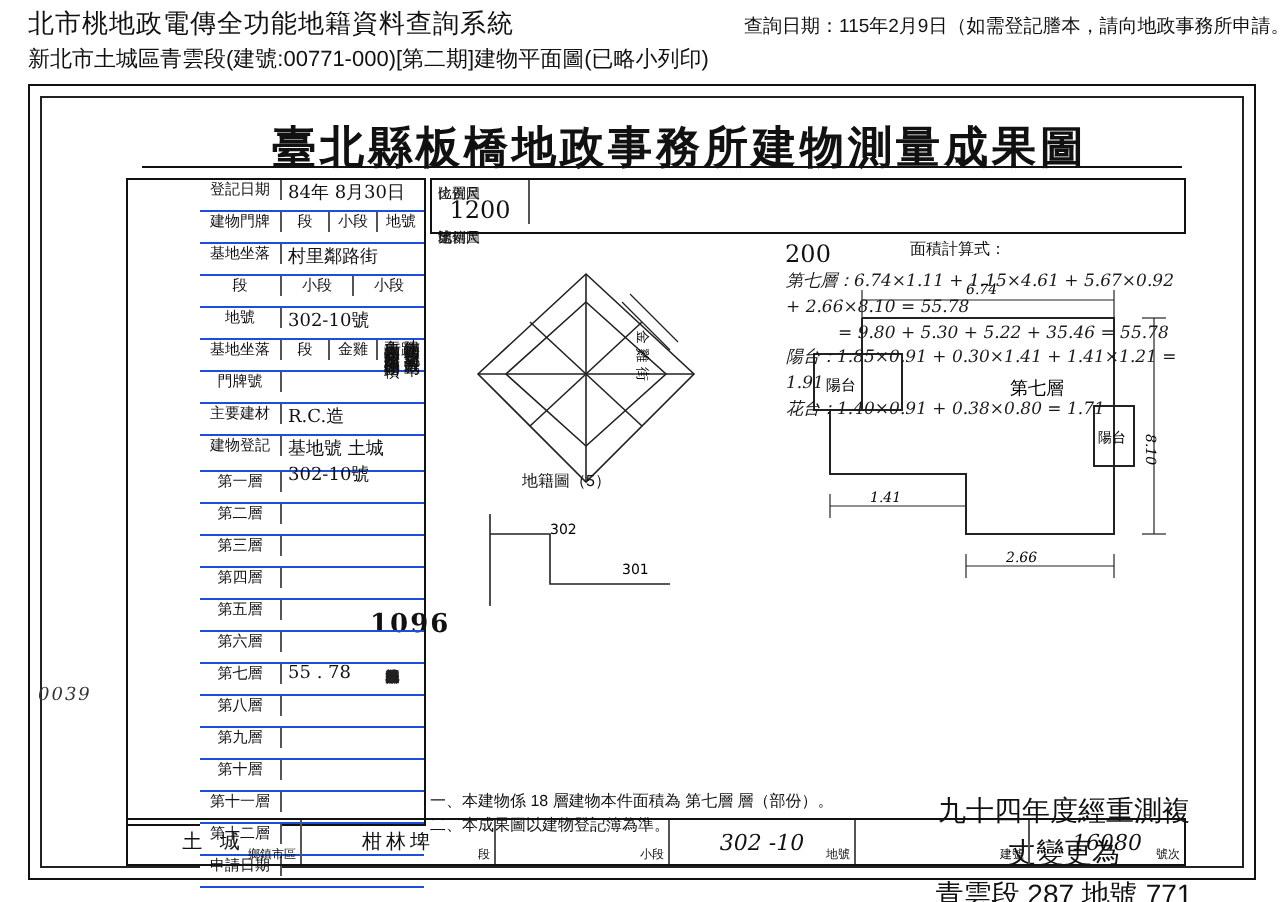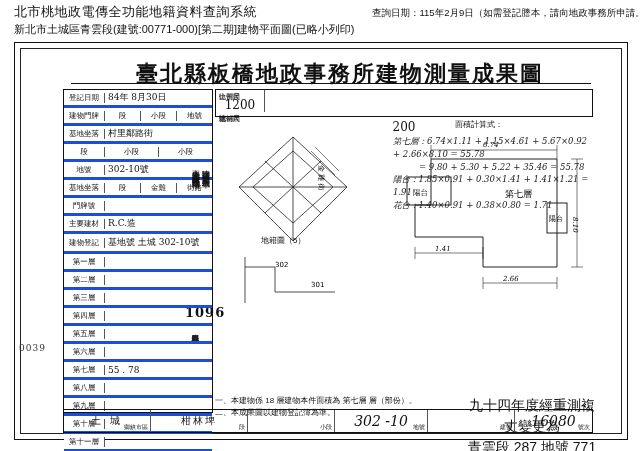--- a/index.html
+++ b/index.html
@@ -32,22 +32,22 @@
     font-family:"DejaVu Sans",sans-serif;
   }
   #doc-title-rule{position:absolute;left:56px;top:40px;width:520px;height:0;border-top:1px solid #111;}
 
   
   #left-table{
     position:absolute;left:48px;top:46px;width:148px;height:322px;
     border:1px solid #111;font-size:8px;
   }
   .lt-row{
-    position:relative;display:flex;align-items:center;
-    border-bottom:3px solid #1d4ed8;height:15px;
+    position:relative;display:flex;align-items:flex-start;
+    border-bottom:1px solid #1d4ed8;height:15px;margin-left:36px;
   }
   .lt-lab{
     width:40px;border-right:1px solid #555;
     display:flex;align-items:center;justify-content:center;
     font-size:7.5px;letter-spacing:0;
     background:#fff;
   }
   .lt-val{
     flex:1;display:flex;align-items:center;padding-left:3px;
     font-family:"DejaVu Serif",serif;font-size:9px;
@@ -87,26 +87,26 @@
   #notes{position:absolute;left:200px;top:352px;width:240px;font-size:8px;line-height:1.5;}
   #sig-block{position:absolute;left:452px;top:352px;width:130px;font-size:14px;line-height:1.5;text-align:center;}
 
   
   #bottom-bar{
     position:absolute;left:48px;bottom:6px;width:528px;height:22px;
     border:1px solid #111;display:flex;font-size:8px;align-items:stretch;
   }
   #bottom-bar .bb{display:flex;align-items:center;justify-content:center;border-right:1px solid #555;position:relative;}
   #bottom-bar .bb:last-child{border-right:none;}
-  .bb-hand{font-family:"DejaVu Serif",serif;font-size:14px;font-style:italic;}
+  .bb-hand{font-family:"DejaVu Serif",serif;font-size:11px;font-style:italic;}
 
   
   #page-no{
     position:absolute;left:4px;top:300px;font-size:9px;font-family:"DejaVu Serif",serif;
-    color:#333;letter-spacing:1px;
+    color:#333;letter-spacing:1px;font-style:italic;
   }
   #stamp-1096{
     position:absolute;left:170px;top:262px;font-family:"DejaVu Serif",serif;
     font-size:13px;font-weight:bold;letter-spacing:1px;
   }
   #stamp-vert{
     position:absolute;left:176px;top:286px;writing-mode:vertical-rl;text-orientation:upright;
     font-size:7px;line-height:1.1;letter-spacing:0;color:#222;
   }
   svg{display:block;overflow:visible;}

